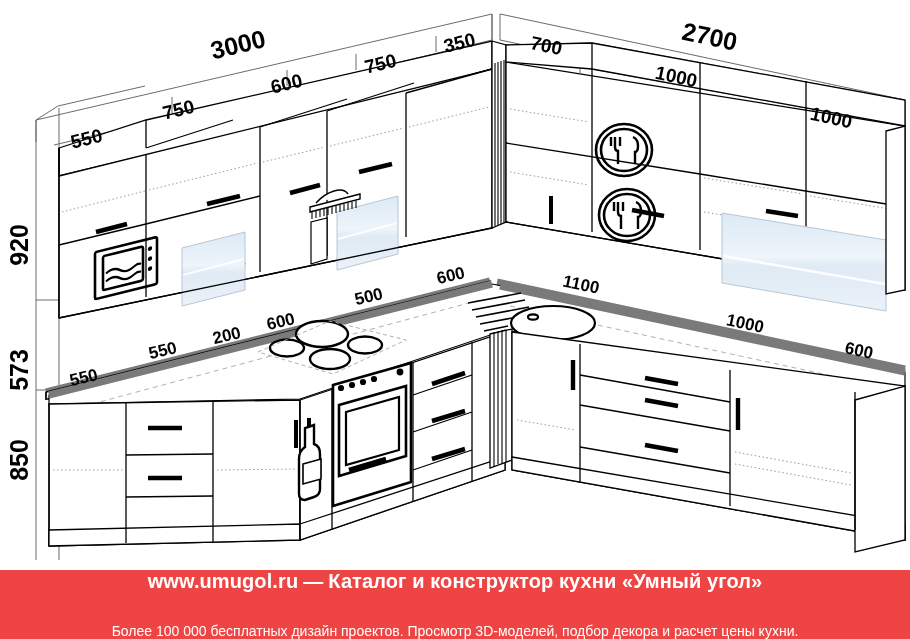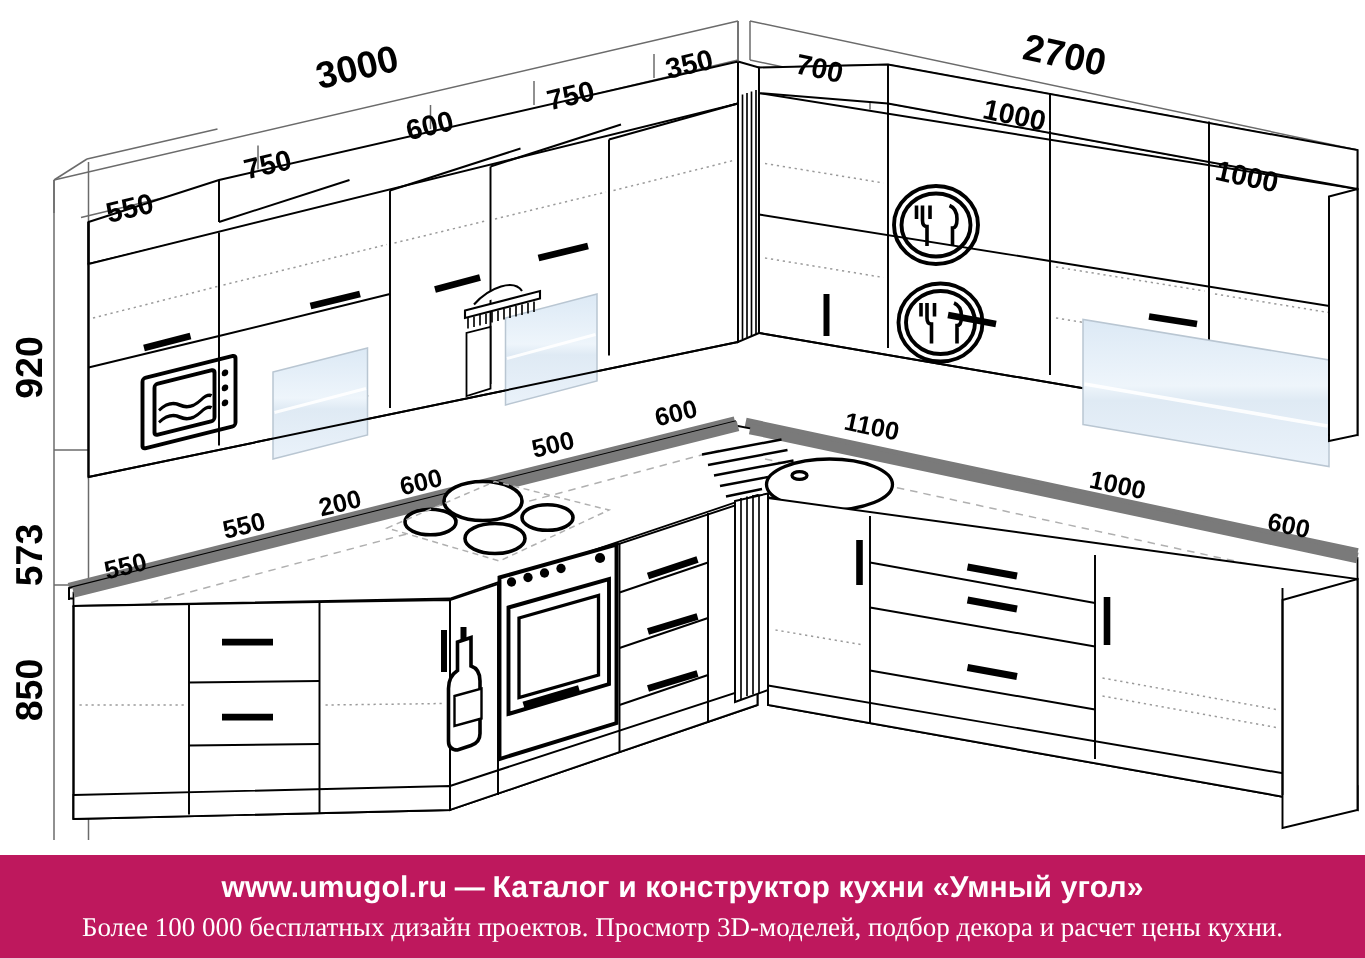--- a/index.html
+++ b/index.html
@@ -16,33 +16,33 @@
     font-family:"Liberation Sans","DejaVu Sans",sans-serif;
     font-weight:bold;fill:#000;
   }
   .dim-big{font-size:25px;}
   .dim-mid{font-size:19px;}
   .dim-sm{font-size:17px;}
 
   
   #banner{
     position:absolute;left:0;top:570px;width:910px;height:69px;
-    background:#be185d;box-sizing:border-box;
-    display:flex;flex-direction:column;align-items:center;justify-content:center;
+    background:#ef4444;box-sizing:border-box;
+    display:flex;flex-direction:column;align-items:center;justify-content:space-between;
     text-align:center;
   }
   #banner .line1{
     color:#ffffff;font-weight:bold;font-size:20px;letter-spacing:.1px;
     font-family:"Liberation Sans","DejaVu Sans",sans-serif;white-space:nowrap;
     margin-bottom:4px;
   }
   #banner .line1 .dash{font-weight:bold;padding:0 5px;}
   #banner .line2{
-    color:#ffffff;font-size:18px;
-    font-family:Liberation Serif, serif;white-space:nowrap;
+    color:#ffffff;font-size:14px;
+    font-family:Liberation Sans, sans-serif;white-space:nowrap;
   }
 </style>
 </head>
 <body>
 
 <div id="stage">
 
   <svg class="diagram" viewBox="0 0 910 639">
     <defs>
       <linearGradient id="glassGrad" x1="0" y1="0" x2="0" y2="1">

